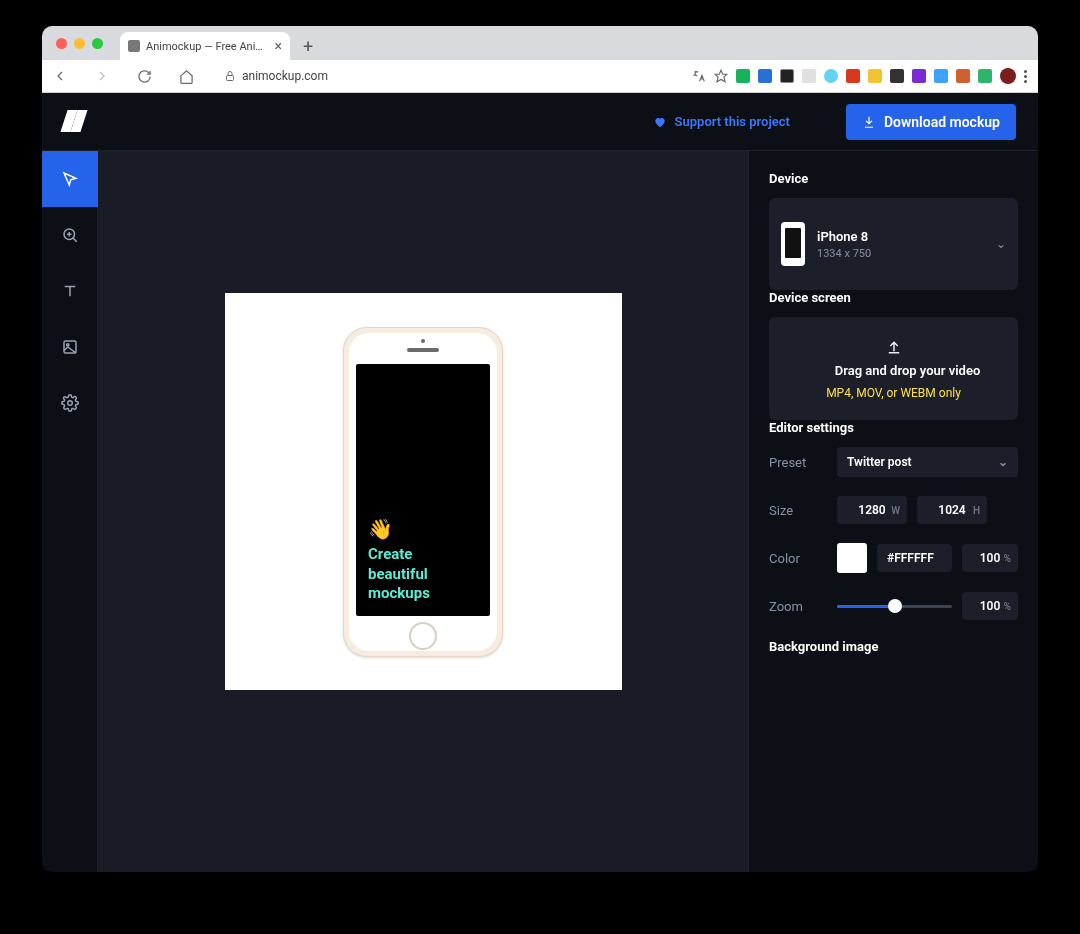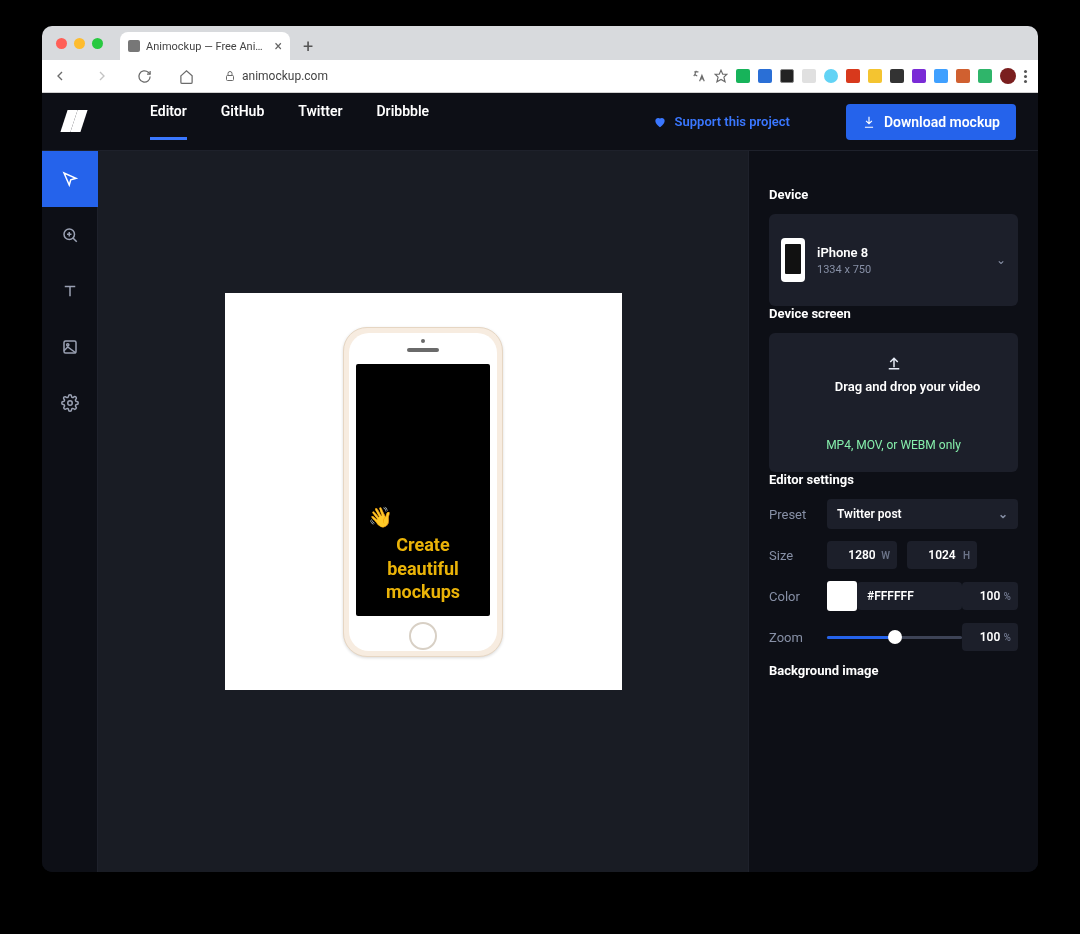--- a/index.html
+++ b/index.html
@@ -127,57 +127,57 @@
     position:absolute; top:11px; left:50%; transform:translateX(-50%);
     width:4px;height:4px;border-radius:50%;background:#6a6a6a;
   }
   .iphone .screen {
     position:absolute; top:36px; left:12px; right:12px; bottom:40px;
     background:#000; border-radius:2px;
     display:flex; flex-direction:column; justify-content:flex-end;
     padding:12px;
   }
   .iphone .screen .wave { font-size:20px; margin-bottom:4px;}
-  .iphone .screen .txt { color:#eab308; font-weight:700; font-size:18px; line-height:1.3;text-align:center; }
+  .iphone .screen .txt { color:#5eead4; font-weight:700; font-size:15px; line-height:1.3; }
   .iphone .home {
     position:absolute; bottom:6px; left:50%; transform:translateX(-50%);
     width:28px;height:28px;border-radius:50%;
     border:2px solid #d8d0c5; background:#fff;
   }
 
   
   .panel {
     width:290px; background:#0d0f16; border-left:1px solid #1e212b;
     padding: 18px 20px; overflow-y:auto;
     color:#fff; font-size:13px;
   }
   .panel h4 { font-size:13px; font-weight:700; margin-bottom:12px; }
-  .panel h4:first-child{ margin-top:18px;}
+  .panel h4:first-child{ margin-top:2px;}
 
   .device-card {
     background:#1c1f2a; border-radius:6px; padding:24px 12px;
     display:flex; align-items:center; gap:12px;
   }
   .device-card .thumb { width:24px; height:44px; background:#fff; border-radius:4px; position:relative;}
   .device-card .thumb::after{ content:""; position:absolute; left:4px; right:4px; top:6px; bottom:8px; background:#111; border-radius:1px;}
   .device-card .info { flex:1; }
   .device-card .name{ font-weight:600; font-size:13px;}
   .device-card .dims{ font-size:11px; color:#8790a6; margin-top:3px;}
   .chev { color:#8790a6; font-size:12px;}
 
   .drop-card {
     background:#1c1f2a; border-radius:6px; padding:20px 12px;
     display:flex; flex-direction:column; align-items:center; gap:8px;
     margin-top:0;
   }
   .drop-card .up-ico{ width:18px;height:18px;color:#e5eaf5;}
   .drop-card .dd-title{ font-weight:600; font-size:13px; color:#fff; text-align:left;margin-left:28px;}
-  .drop-card .dd-sub{ font-size:12px; color:#86efac; text-align:center;margin-top:36px;}
-
-  .row { display:flex; align-items:center; margin-bottom:12px;}
+  .drop-card .dd-sub{ font-size:12px; color:#fde047; text-align:center;}
+
+  .row { display:flex; align-items:center; gap:10px; margin-bottom:19px;}
   .row .label { color:#8790a6; font-size:13px; width:58px;}
   .select {
     flex:1; background:#1c1f2a; border-radius:4px; padding:8px 10px;
     display:flex; justify-content:space-between; align-items:center; font-size:12px; font-weight:600;
   }
   .num-input {
     background:#1c1f2a; border-radius:4px; padding:7px 4px; width:70px;
     font-size:12px; font-weight:600; color:#fff;
     display:flex; align-items:center; justify-content:center; gap:6px;
     position:relative;
@@ -268,26 +268,20 @@
       <div class="menu-dots">
           <span></span>
           <span></span>
           <span></span>
         </div>
     </div>
   </div>
 
   <div class="app-header">
     <div class="logo"></div>
-    <nav class="nav">
-      <a href="#" class="active">Editor</a>
-      <a href="#">GitHub</a>
-      <a href="#">Twitter</a>
-      <a href="#">Dribbble</a>
-    </nav>
     <div class="header-spacer"></div>
     <a class="support-link">
       <svg class="heart" viewBox="0 0 24 24" fill="currentColor">
           <path d="M12 21s-8-5.3-8-11a5 5 0 0 1 8-4 5 5 0 0 1 8 4c0 5.7-8 11-8 11z"></path>
         </svg>
       <span>Support this project</span>
     </a>
     <button class="download-btn">
       <svg class="dl-icon" viewBox="0 0 24 24" fill="none" stroke="currentColor" stroke-width="2">
           <path d="M12 3v12M7 10l5 5 5-5M5 21h14"></path>

